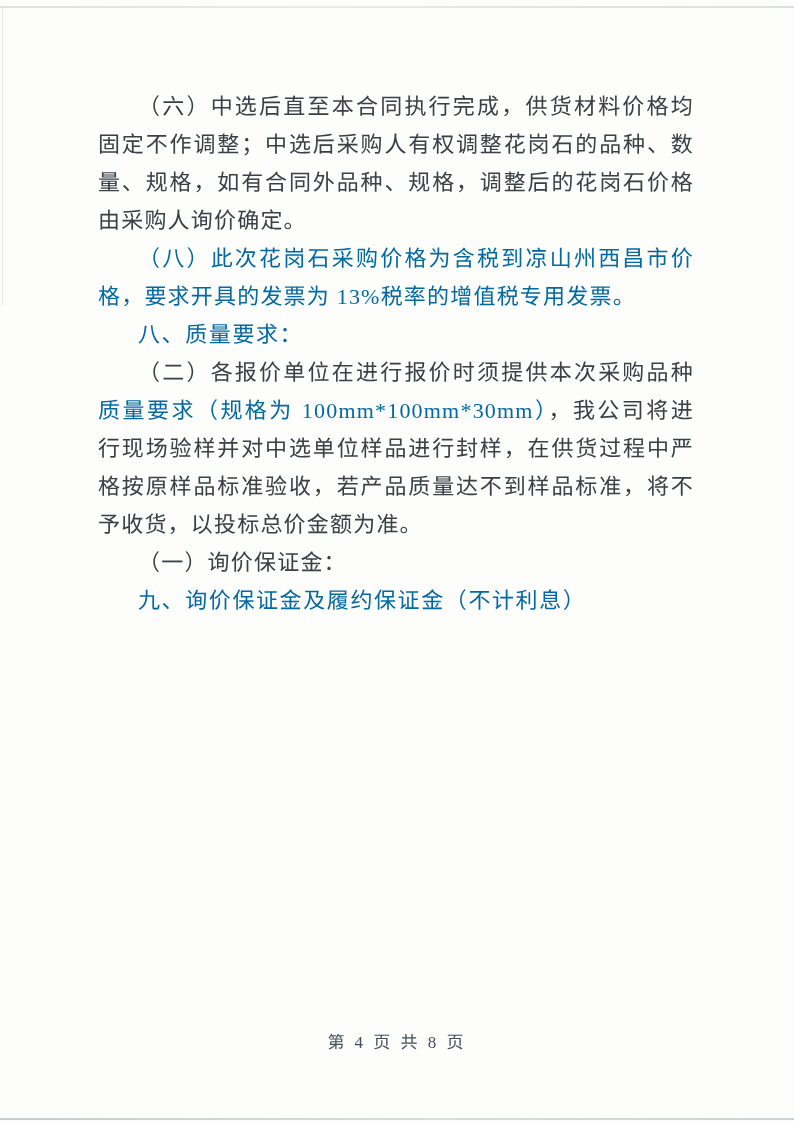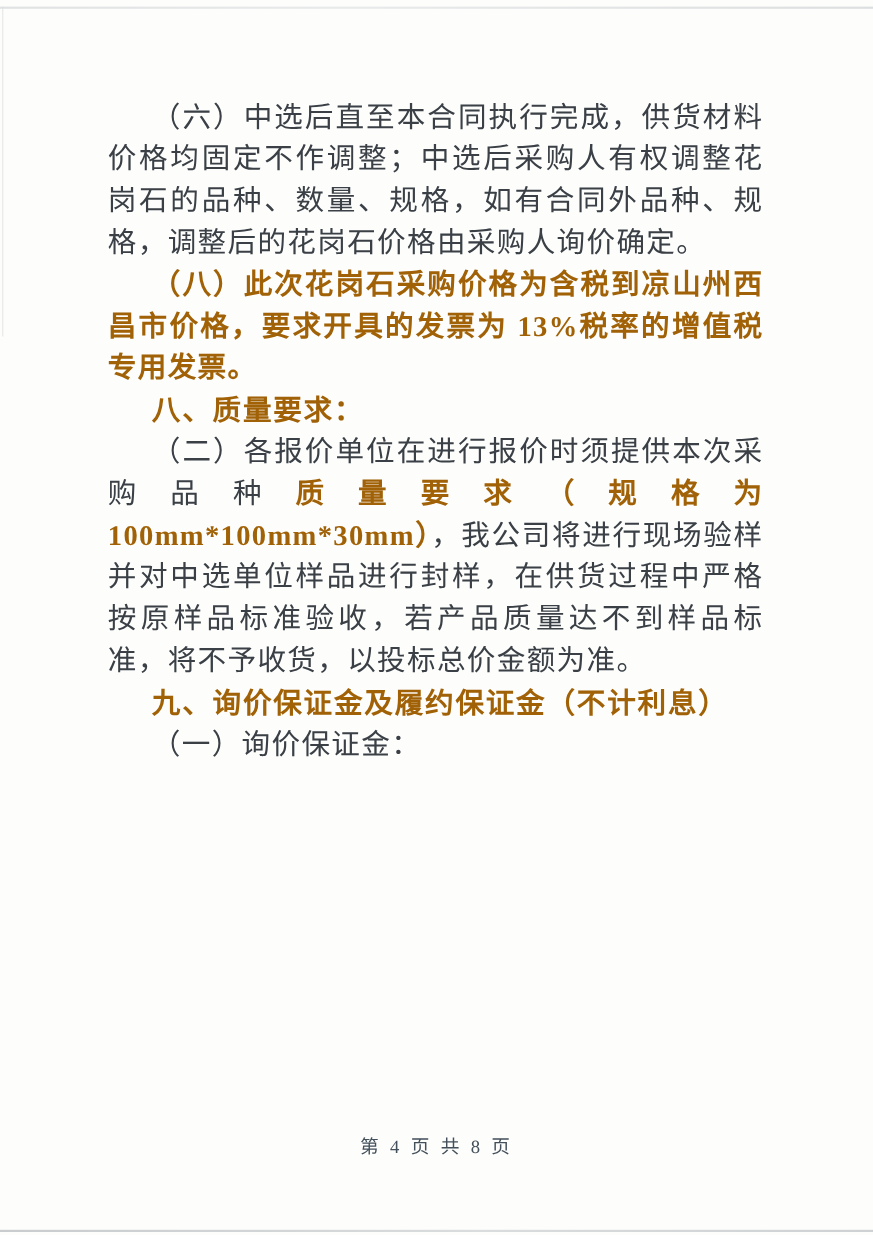--- a/index.html
+++ b/index.html
@@ -41,29 +41,29 @@
   .doc-body {
     position: absolute;
     left: 98px;
     top: 88px;
     width: 596px;
     color: #3a4046;
   }
   .para {
     margin: 0;
     text-indent: 40px;
-    font-size: 26px;
+    font-size: 22px;
     line-height: 38px;
     letter-spacing: 1.2px;
     text-align: justify;
     text-justify: inter-ideograph;
   }
   .para .bold {
-    font-weight: 700;
-    color: #a16207;
+    font-weight: 400;
+    color: #0369a1;
   }
   .para.heading {
     font-weight: 700;
     color: #22262a;
     font-family: "Liberation Sans", "DejaVu Sans", sans-serif;
     letter-spacing: 1.6px;
   }
   .footer {
     position: absolute;
     left: 0; top: 1028px;
@@ -80,22 +80,22 @@
 
 <div class="page">
   <div class="edge-top"></div>
   <div class="edge-left"></div>
 
   <div class="doc-body">
       <p class="para"><span>（六）中选后直至本合同执行完成，供货材料价格均固定不作调整；中选后采购人有权调整花岗石的品种、数量、规格，如有合同外品种、规格，调整后的花岗石价格由采购人询价确定。</span></p>
       <p class="para"><span class="bold">（八）此次花岗石采购价格为含税到凉山州西昌市价格，要求开具的发票为 13%税率的增值税专用发票。</span></p>
       <p class="para heading"><span class="bold">八、质量要求：</span></p>
       <p class="para"><span>（二）各报价单位在进行报价时须提供本次采购品种</span><span class="bold">质量要求（规格为 100mm*100mm*30mm）</span><span>，我公司将进行现场验样并对中选单位样品进行封样，在供货过程中严格按原样品标准验收，若产品质量达不到样品标准，将不予收货，以投标总价金额为准。</span></p>
+      <p class="para"><span>（一）询价保证金：</span></p>
       <p class="para heading"><span class="bold">九、询价保证金及履约保证金（不计利息）</span></p>
-      <p class="para"><span>（一）询价保证金：</span></p>
     </div>
 
   <div class="footer">
     <span>第 4 页 共 8 页</span>
   </div>
 
   <div class="edge-bottom"></div>
 </div>
 
 </body></html>

